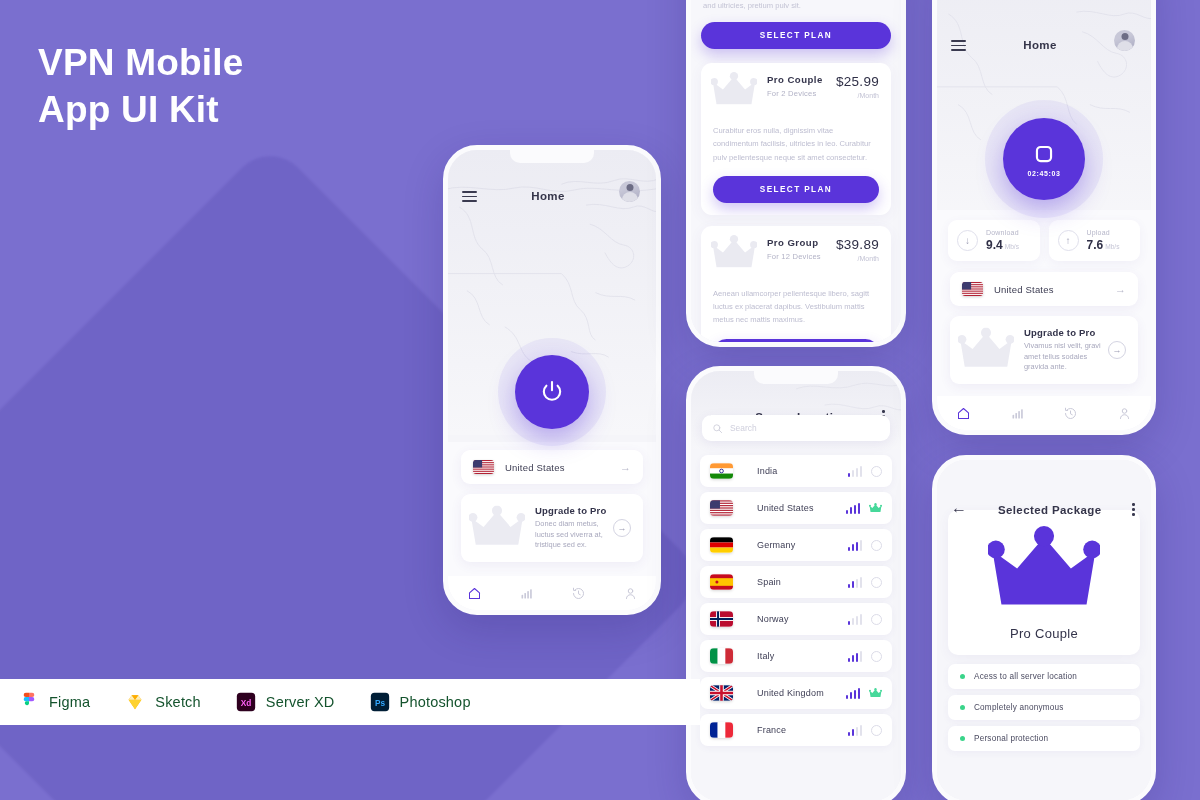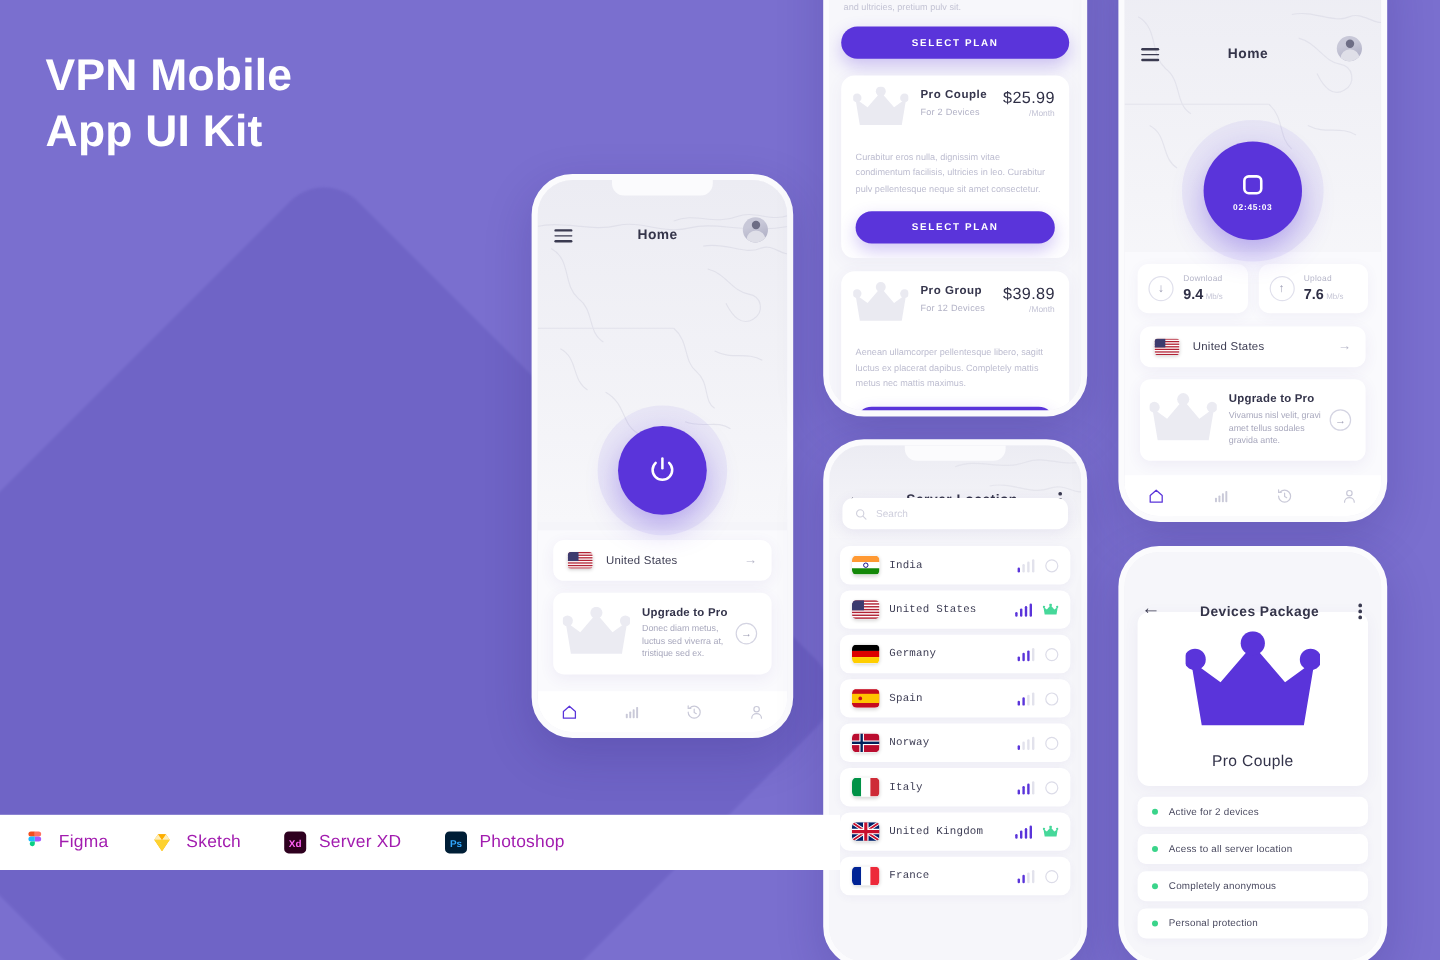--- a/index.html
+++ b/index.html
@@ -37,21 +37,21 @@
   
   .tools-bar {
     position: absolute; left: 0; top: 679px;
     width: 700px; height: 46px;
     background: #ffffff;
     display: flex; align-items: center;
     padding-left: 18px;
     z-index: 7;
   }
   .tool { display: flex; align-items: center; gap: 9px; margin-right: 34px; }
-  .tool-label { font-size: 14.5px; color: #a21caf; letter-spacing: .2px; }
+  .tool-label { font-size: 14.5px; color: #14532d; letter-spacing: .2px; }
   .tool-ico { width: 22px; height: 22px; display: block; }
 
   
   .phone {
     position: absolute;
     background: #f2f2f7;
     border: 5px solid #fbfbfd;
     border-radius: 34px;
     overflow: hidden;
     box-shadow: 0 14px 40px rgba(40,25,110,.20);
@@ -172,21 +172,21 @@
   }
   .search-ph { font-size: 8.4px; color: #cfcfdd; }
   .loc-list { position: absolute; left: 0; right: 0; top: 78px; bottom: 0; background: #f6f6fa; padding: 6px 9px 0; }
   .loc-row {
     background: #fff; border-radius: 8px; margin-bottom: 5px;
     display: flex; align-items: center; padding: 8px 10px;
     box-shadow: 0 2px 7px rgba(80,60,160,.05);
   }
   .loc-flag { width: 23px; height: 16px; border-radius: 4px; overflow: hidden; flex-shrink: 0; box-shadow: 0 1px 3px rgba(0,0,0,.15); }
   .loc-flag svg { display: block; width: 100%; height: 100%; }
-  .loc-name { font-size: 9px; color: #3d3d54; margin-left: 8px; flex: 1; letter-spacing: .2px; font-family: Liberation Mono, monospace; }
+  .loc-name { font-size: 9px; color: #3d3d54; margin-left: 24px; flex: 1; letter-spacing: .2px; }
   .bars { display: flex; align-items: flex-end; gap: 1.6px; height: 11px; margin-right: 9px; }
   .bars i { width: 2.4px; border-radius: 1px; background: #e2e2ec; display: block; }
   .bars i.on { background: #5a34da; }
   .radio { width: 11px; height: 11px; border-radius: 50%; border: 1.3px solid #dcdce8; flex-shrink: 0; }
   .crown-sel { width: 13px; flex-shrink: 0; }
 
   
   .stats-row { display: flex; gap: 9px; padding: 0 11px; }
   .stat-card {
     flex: 1; background: #fff; border-radius: 9px; padding: 9px 9px;
@@ -415,21 +415,21 @@
           </svg>
           <div class="plan-names">
             <div class="plan-title">Pro Group</div>
             <div class="plan-devices">For 12 Devices</div>
           </div>
           <div class="plan-price-wrap">
             <div class="plan-price">$39.89</div>
             <div class="plan-per">/Month</div>
           </div>
         </div>
-        <div class="plan-desc">Aenean ullamcorper pellentesque libero, sagitt luctus ex placerat dapibus. Completely mattis metus nec mattis maximus.</div>
+        <div class="plan-desc">Aenean ullamcorper pellentesque libero, sagitt luctus ex placerat dapibus. Vestibulum mattis metus nec mattis maximus.</div>
         <button class="btn-select">SELECT PLAN</button>
       </div>
 
     </div>
   </div>
 </div>
 
 <div class="phone" style="left:686px; top:366px; width:220px; height:440px;">
   <div class="screen" style="background:#f6f6fa;">
     <div class="notch"></div>
@@ -758,45 +758,41 @@
         </svg>
     </div>
   </div>
 </div>
 
 <div class="phone" style="left:932px; top:455px; width:224px; height:350px;">
   <div class="screen" style="background:#f6f6fa;">
 
     <div class="appbar" style="height:44px;">
       <span class="back-arrow">←</span>
-      <div class="title">Devices Package</div>
+      <div class="title">Selected Package</div>
       <span class="kebab">
           <i></i>
           <i></i>
           <i></i>
         </span>
     </div>
 
     <div style="position:absolute;top:44px;left:0;right:0;bottom:0;">
       <div class="pkg-hero">
         <svg class="pkg-crown" viewBox="0 0 100 80">
           <path d="M12 70h76l8-48-22 16L50 10 26 38 4 22z" fill="#5a34da"></path>
           <circle cx="50" cy="9" r="9" fill="#5a34da"></circle>
             <circle cx="7" cy="21" r="8" fill="#5a34da"></circle>
             <circle cx="93" cy="21" r="8" fill="#5a34da"></circle>
         </svg>
         <div class="pkg-name">Pro Couple</div>
       </div>
 
       <div class="feat-row">
         <span class="feat-dot"></span>
-        <span class="feat-text">Active for 2 devices</span>
-      </div>
-      <div class="feat-row">
-        <span class="feat-dot"></span>
         <span class="feat-text">Acess to all server location</span>
       </div>
       <div class="feat-row">
         <span class="feat-dot"></span>
         <span class="feat-text">Completely anonymous</span>
       </div>
       <div class="feat-row">
         <span class="feat-dot"></span>
         <span class="feat-text">Personal protection</span>
       </div>

